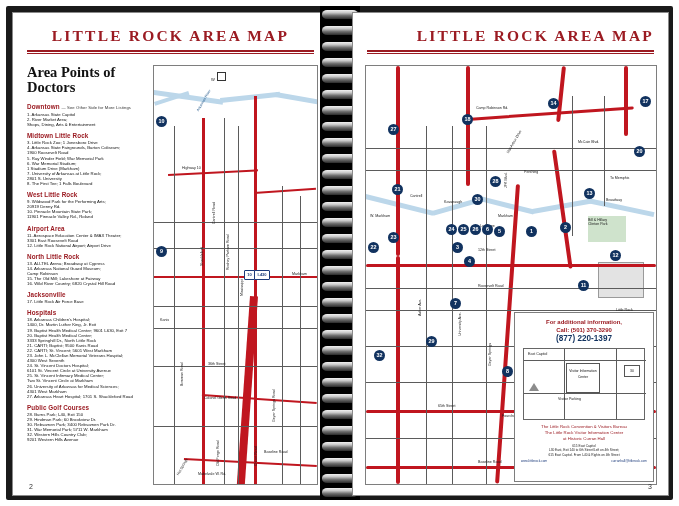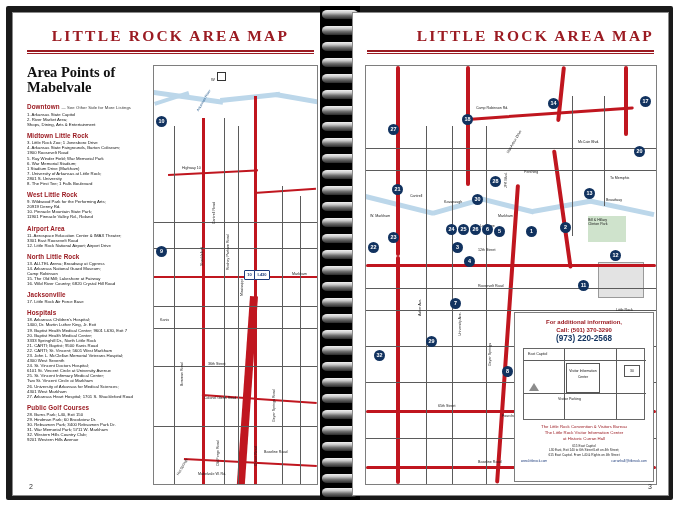--- a/index.html
+++ b/index.html
@@ -277,21 +277,21 @@
   <div class="page-shadow"></div>
 
   <div class="page page-left">
     <div class="page-title">LITTLE ROCK AREA MAP</div>
     <div class="title-rule"></div>
     <div class="title-rule2"></div>
 
     <div class="left-body">
 
       <div class="poi-col">
-        <div class="poi-head">Area Points of Mabelvale</div>
+        <div class="poi-head">Area Points of Doctors</div>
 
         <div class="sec">
           <div class="sec-title">
             <span>Downtown</span>
             <span class="sec-note">— See Other Side for More Listings</span>
           </div>
           <ul class="sec-list">
             <li>1. Arkansas State Capitol</li>
             <li>2. River Market Area;</li>
             <li>    Shops, Dining, Arts &amp; Entertainment</li>
@@ -572,21 +572,21 @@
         <div class="num-marker" style="left:244px;top:184px;">12</div>
         <div class="num-marker" style="left:212px;top:214px;">11</div>
         <div class="num-marker" style="left:84px;top:232px;">7</div>
         <div class="num-marker" style="left:60px;top:270px;">29</div>
         <div class="num-marker" style="left:8px;top:284px;">32</div>
         <div class="num-marker" style="left:136px;top:300px;">8</div>
 
         <div class="infobox" style="left:148px;top:246px;width:138px;height:168px;">
           <div class="info-head">For additional information,</div>
           <div class="info-head" style="margin-top:0;">Call: (501) 370-3290</div>
-          <div class="info-phone">(973) 220-2568</div>
+          <div class="info-phone">(877) 220-1397</div>
 
           <div style="position:relative;height:70px;margin:4px 8px 0 8px;border:0.7px solid #666;">
             <div class="maplabel" style="left:4px;top:3px;">East Capitol</div>
             <div class="rd" style="left:0;top:11px;width:122px;height:0.7px;"></div>
             <div class="rd" style="left:0;top:44px;width:122px;height:0.7px;"></div>
             <div class="rd" style="left:40px;top:0;width:0.7px;height:70px;"></div>
             <div class="rd" style="left:92px;top:0;width:0.7px;height:70px;"></div>
             <div class="vic-box" style="left:42px;top:14px;width:32px;height:24px;line-height:6px;padding-top:4px;">Visitor Information Center</div>
             <div class="vic-box" style="left:100px;top:16px;width:14px;height:10px;line-height:10px;">30</div>
             <div class="maplabel" style="left:34px;top:48px;">Visitor Parking</div>

